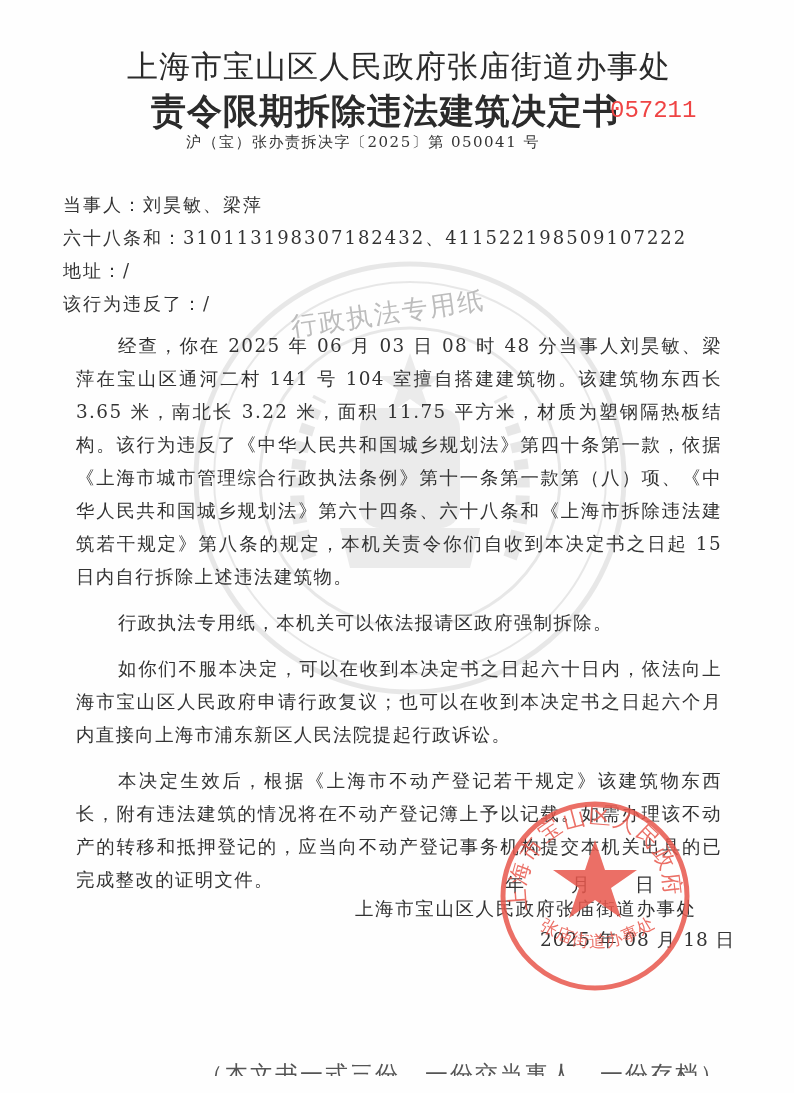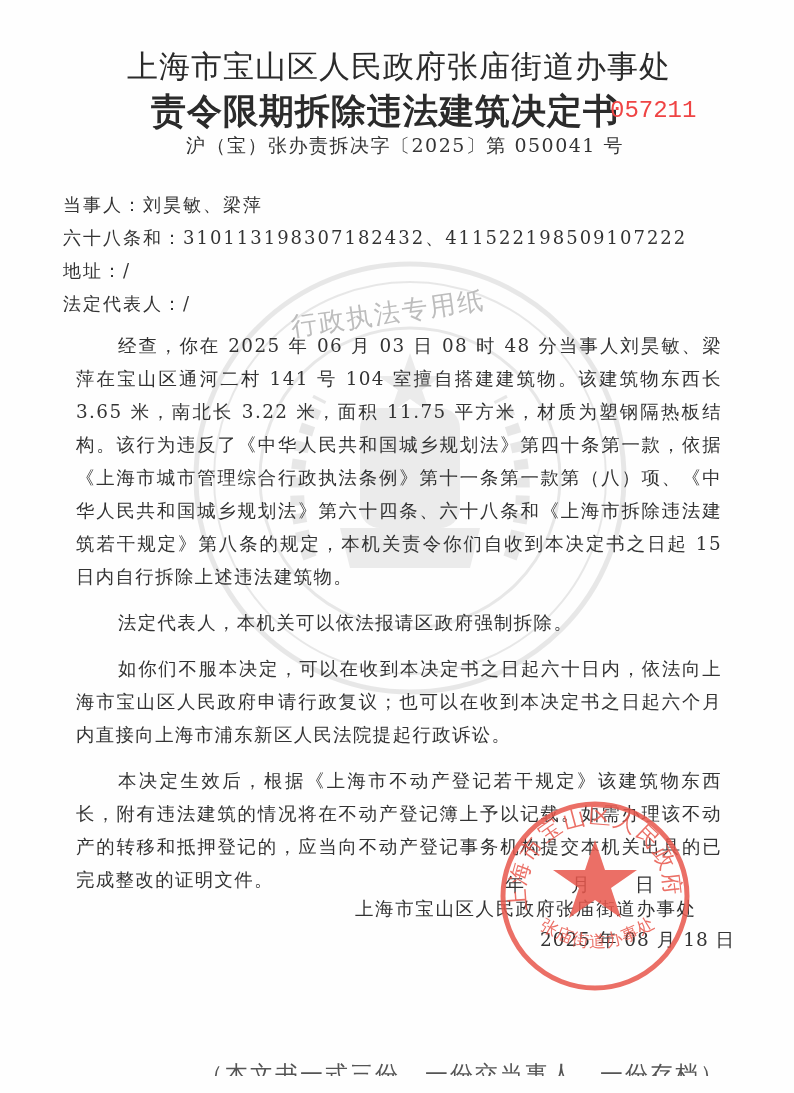--- a/index.html
+++ b/index.html
@@ -73,21 +73,21 @@
     top: 97px;
     font-size: 24px;
     color: #ef4444;
     font-family: "Liberation Mono", monospace;
     letter-spacing: 0px;
   }
   .docno {
     position: absolute;
     left: 186px;
     top: 133px;
-    font-size: 19px;
+    font-size: 15px;
     letter-spacing: 1.5px;
     color: #333;
   }
   .fields {
     position: absolute;
     left: 63px;
     top: 188px;
     font-size: 18px;
     line-height: 33px;
     color: #333;
@@ -186,27 +186,27 @@
     <div class="field-row">
       <span>当事人：</span><span>刘昊敏、梁萍</span>
     </div>
     <div class="field-row">
       <span>六十八条和：</span><span>310113198307182432、411522198509107222</span>
     </div>
     <div class="field-row">
       <span>地址：</span><span>/</span>
     </div>
     <div class="field-row">
-      <span>法定代表人：</span><span>/</span>
+      <span>该行为违反了：</span><span>/</span>
     </div>
   </div>
 
   <div class="body">
     <p>经查，你在 2025 年 06 月 03 日 08 时 48 分当事人刘昊敏、梁萍在宝山区通河二村 141 号 104 室擅自搭建建筑物。该建筑物东西长 3.65 米，南北长 3.22 米，面积 11.75 平方米，材质为塑钢隔热板结构。该行为违反了《中华人民共和国城乡规划法》第四十条第一款，依据《上海市城市管理综合行政执法条例》第十一条第一款第（八）项、《中华人民共和国城乡规划法》第六十四条、六十八条和《上海市拆除违法建筑若干规定》第八条的规定，本机关责令你们自收到本决定书之日起 15 日内自行拆除上述违法建筑物。</p>
-    <p>法定代表人，本机关可以依法报请区政府强制拆除。</p>
+    <p>行政执法专用纸，本机关可以依法报请区政府强制拆除。</p>
     <p>如你们不服本决定，可以在收到本决定书之日起六十日内，依法向上海市宝山区人民政府申请行政复议；也可以在收到本决定书之日起六个月内直接向上海市浦东新区人民法院提起行政诉讼。</p>
     <p>本决定生效后，根据《上海市不动产登记若干规定》该建筑物东西长，附有违法建筑的情况将在不动产登记簿上予以记载。如需办理该不动产的转移和抵押登记的，应当向不动产登记事务机构提交本机关出具的已完成整改的证明文件。</p>
   </div>
 
   <div class="sign-template">
     <span style="left:0px">年</span>
     <span style="left:66px">月</span>
     <span style="left:130px">日</span>
   </div>
 

